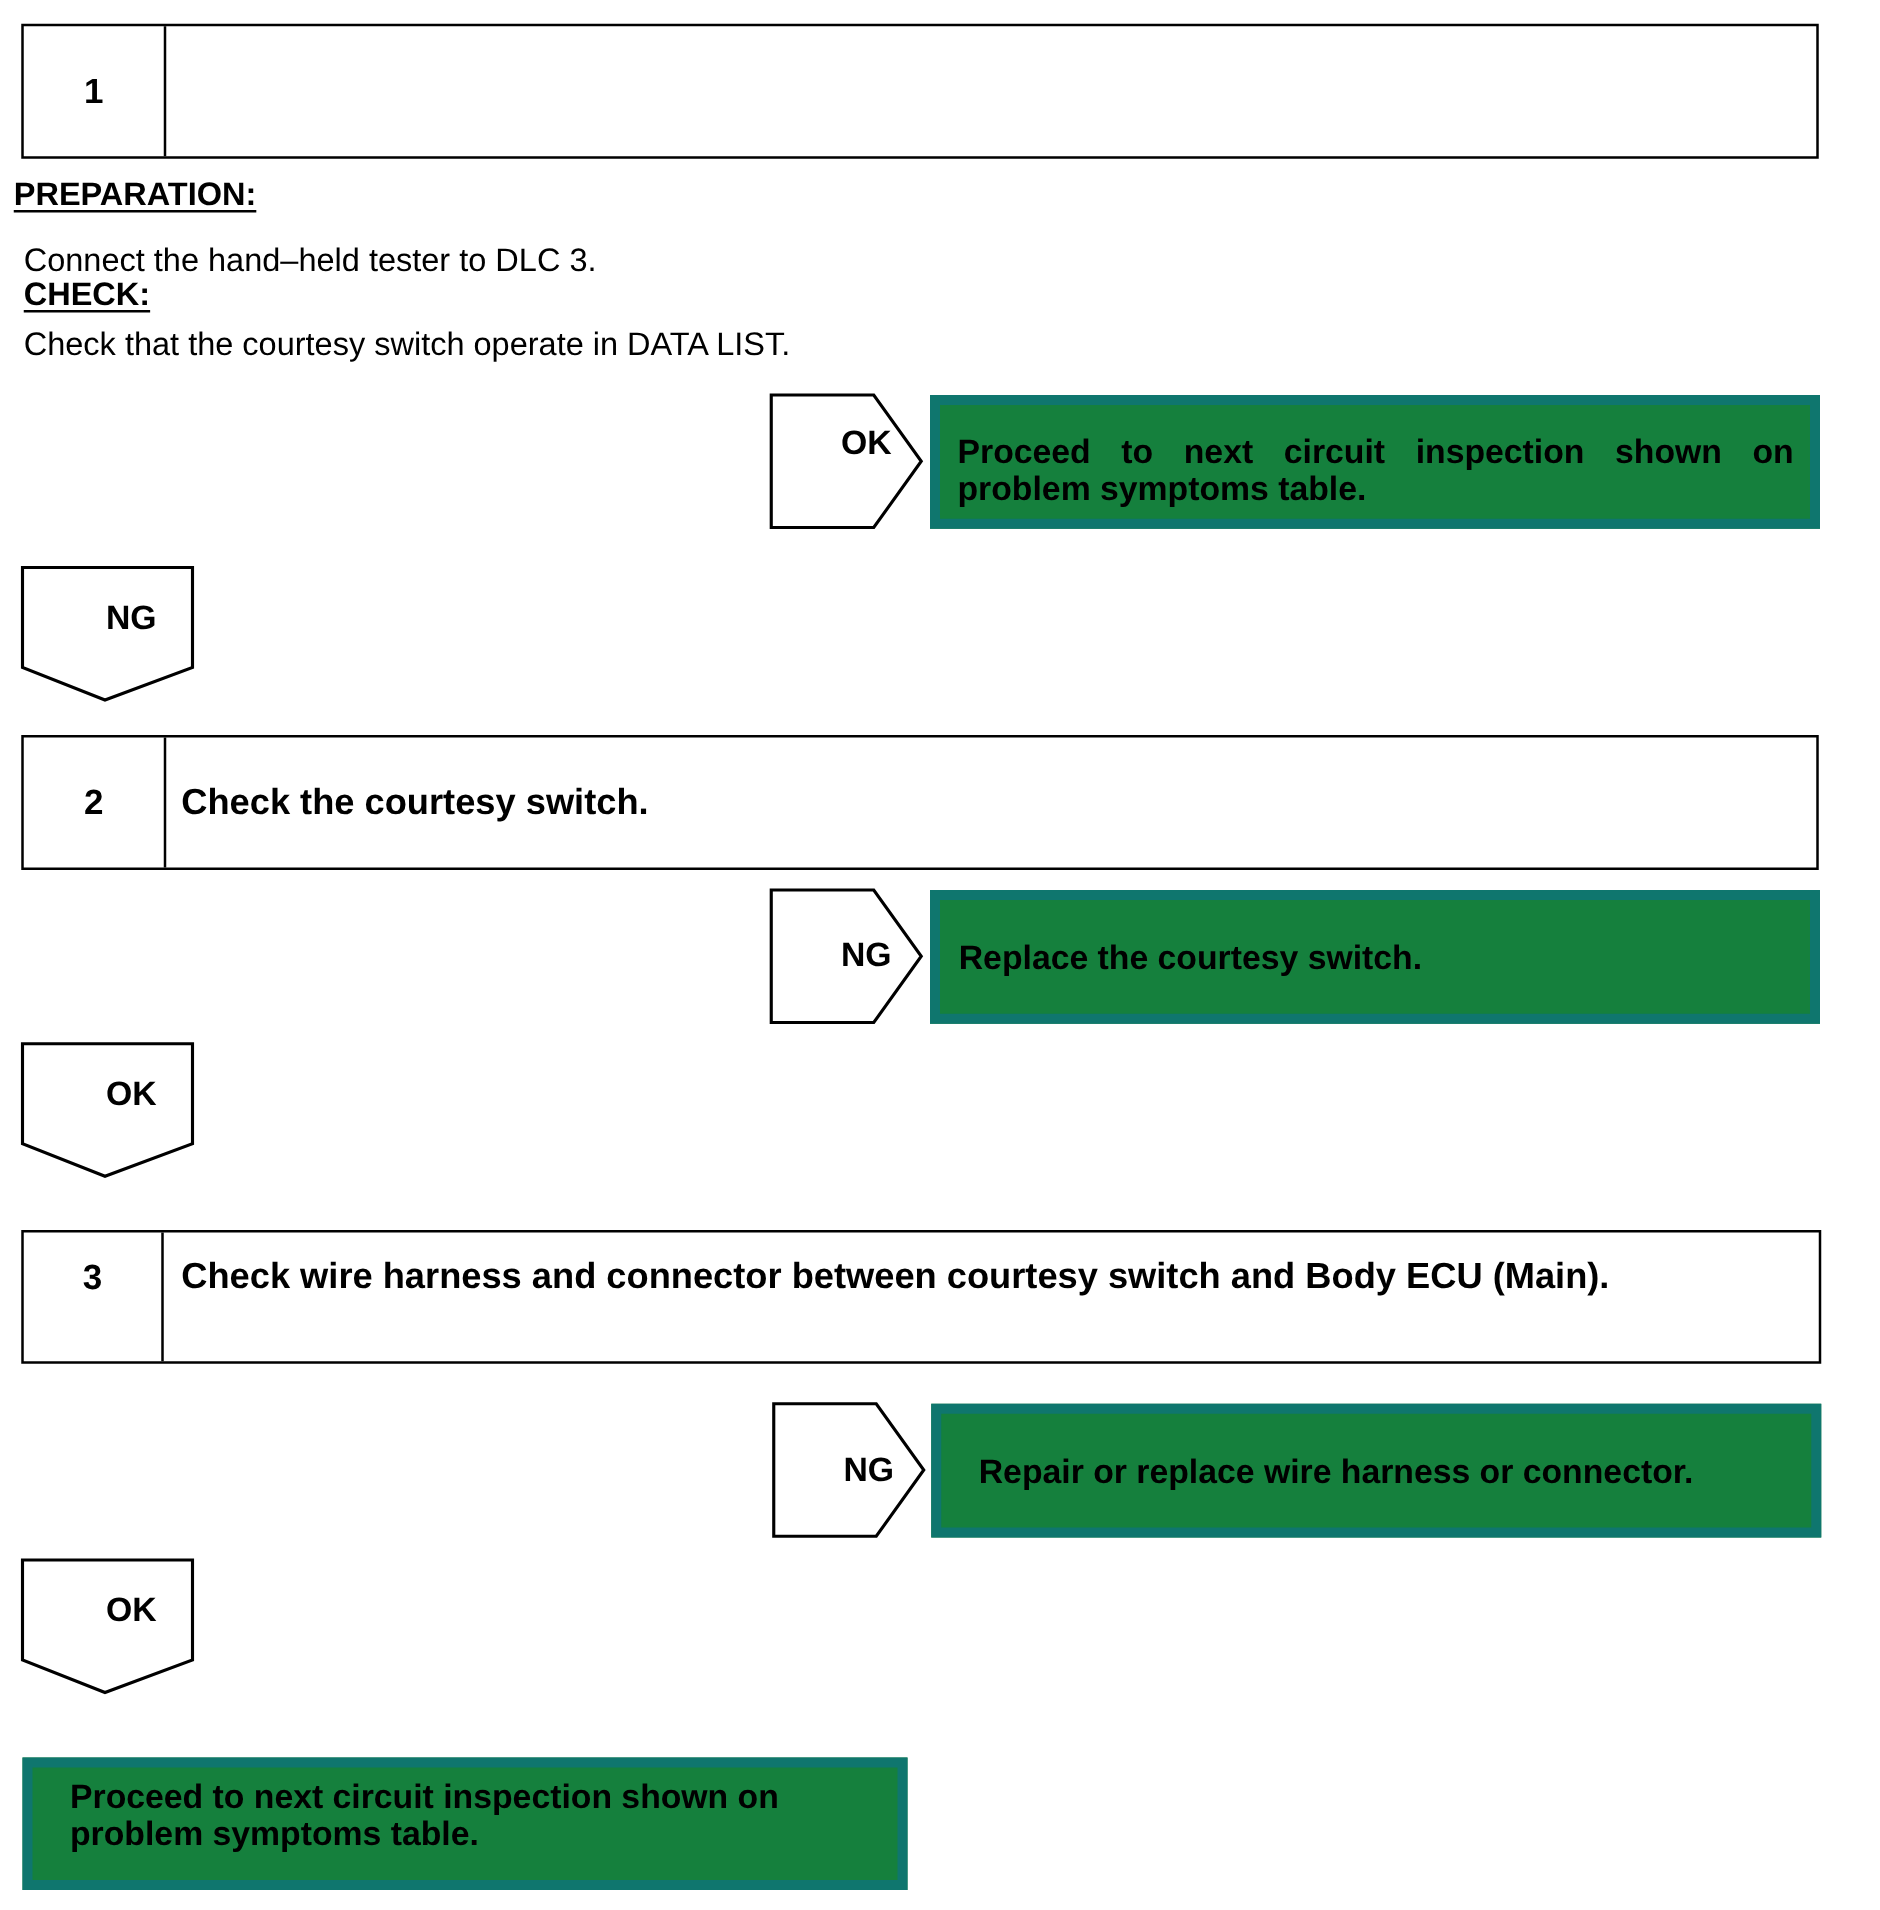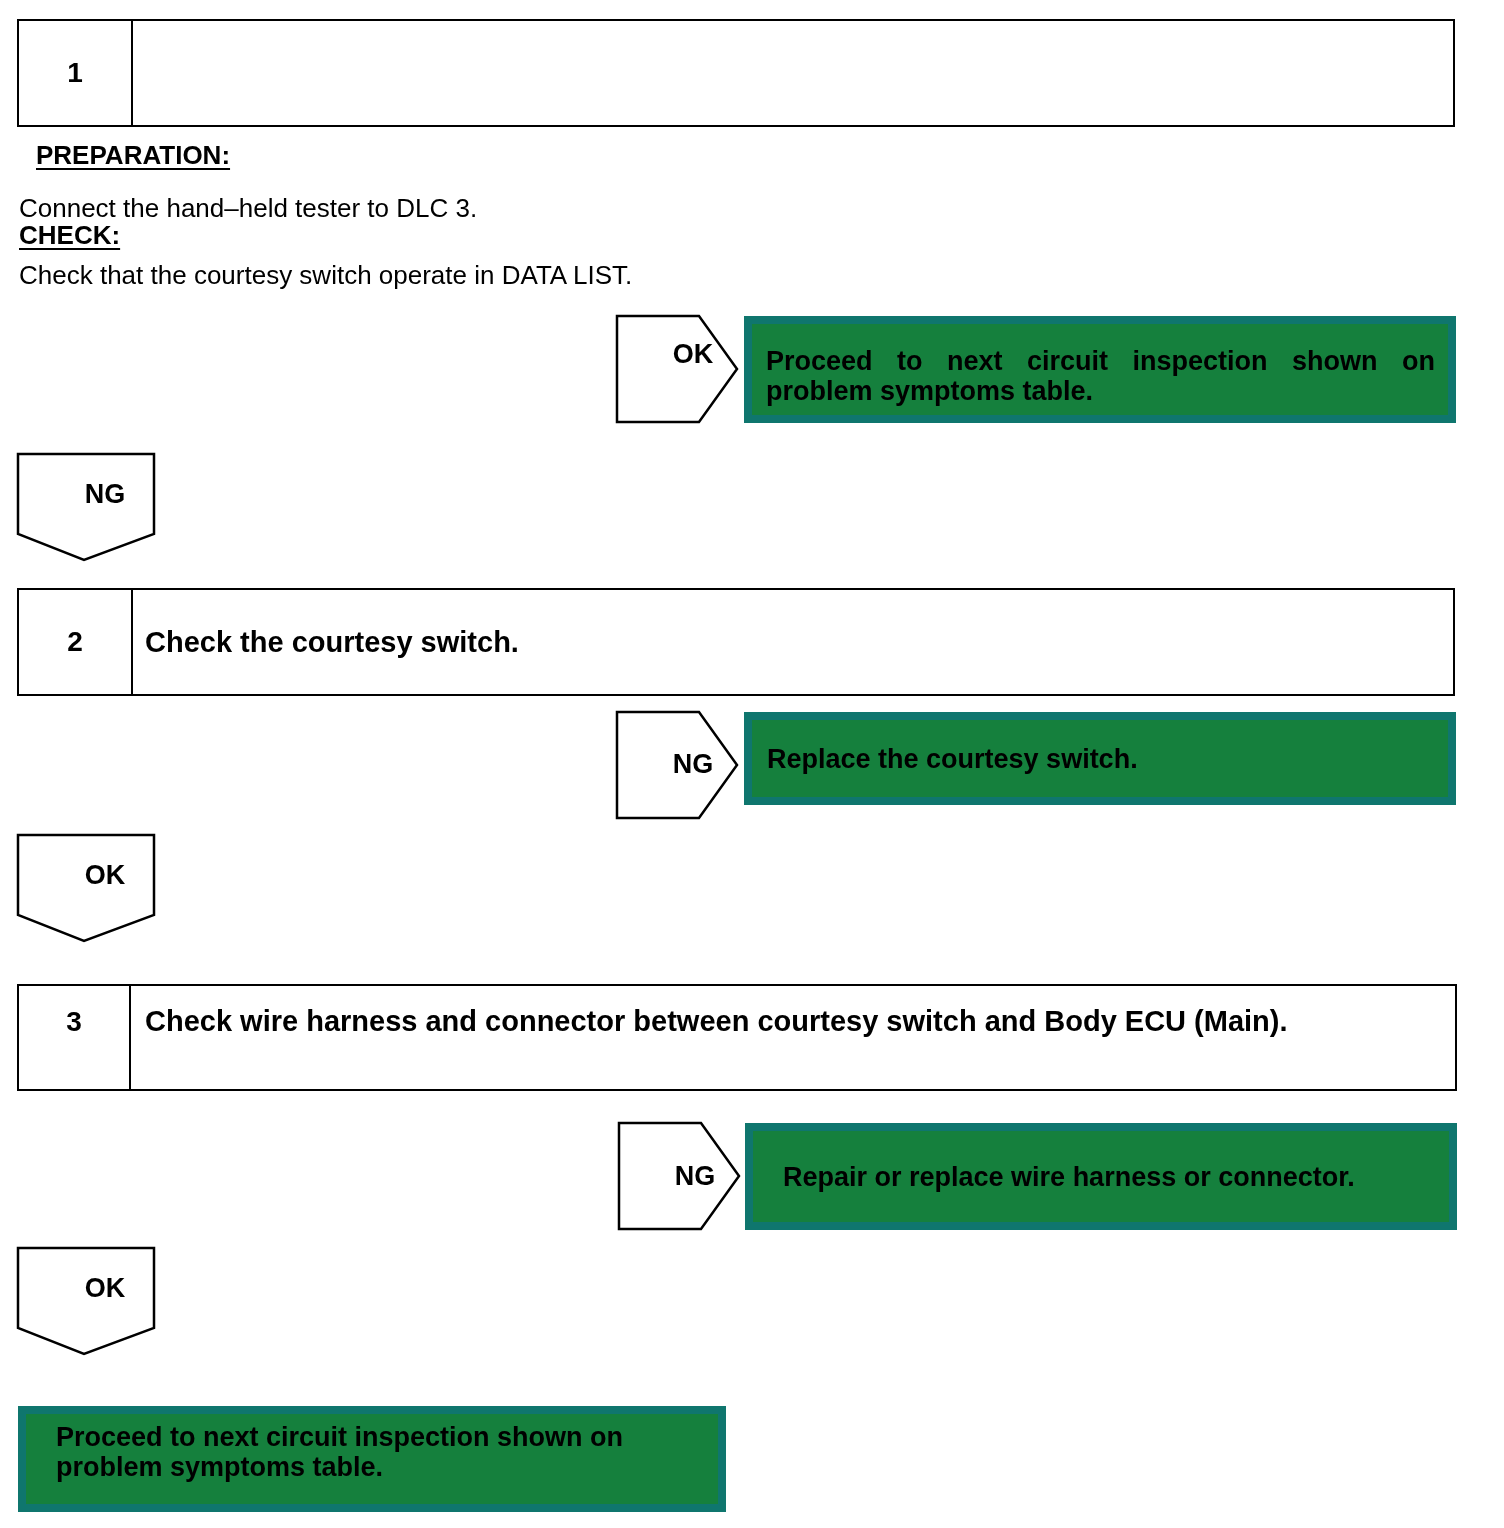--- a/index.html
+++ b/index.html
@@ -20,21 +20,21 @@
                 font-weight: bold; font-size: 27px; line-height: 30px; }
   .justify { text-align: justify; text-align-last: left; }
 </style>
 </head>
 <body>
 
 <div class="step-box" style="left:17px; top:19px; width:1438px; height:108px;">
   <div class="step-num">1</div>
 </div>
 
-<div class="abs label" style="left:36px; top:140px;">PREPARATION:</div>
+<div class="abs label" style="left:11px; top:140px;">PREPARATION:</div>
 <div class="abs body-text" style="left:19px; top:181px;margin-top:12px;">Connect the hand–held tester to DLC 3.</div>
 <div class="abs label" style="left:19px; top:220px;">CHECK:</div>
 <div class="abs body-text" style="left:19px; top:260px;">Check that the courtesy switch operate in DATA LIST.</div>
 
 <svg class="shape" style="left:615px; top:314px;" width="125" height="110">
   <polygon points="2,2 84,2 122,55 84,108 2,108" fill="#fff" stroke="#000" stroke-width="2.5"></polygon>
 </svg>
 <div class="shape-label" style="left:617px; top:330px; width:110px; height:48px;">OK</div>
 <div class="result-box justify" style="left:744px; top:316px; width:712px; height:107px; padding:22px 13px 0 14px;">
   <span>Proceed to next circuit inspection shown on problem symptoms table.</span>
@@ -47,21 +47,21 @@
 
 <div class="step-box" style="left:17px; top:588px; width:1438px; height:108px;">
   <div class="step-num">2</div>
   <div class="step-title">Check the courtesy switch.</div>
 </div>
 
 <svg class="shape" style="left:615px; top:710px;" width="125" height="110">
   <polygon points="2,2 84,2 122,55 84,108 2,108" fill="#fff" stroke="#000" stroke-width="2.5"></polygon>
 </svg>
 <div class="shape-label" style="left:617px; top:740px; width:110px; height:48px;">NG</div>
-<div class="result-box" style="left:744px; top:712px; width:712px; height:93px; display:flex; align-items:center; padding-left:15px;">
+<div class="result-box" style="left:744px; top:712px; width:712px; height:107px; display:flex; align-items:center; padding-left:15px;">
   <span>Replace the courtesy switch.</span>
 </div>
 
 <svg class="shape" style="left:16px; top:833px;" width="140" height="112">
   <polygon points="2,2 138,2 138,82 68,108 2,82" fill="#fff" stroke="#000" stroke-width="2.5"></polygon>
 </svg>
 <div class="shape-label" style="left:18px; top:853px; width:132px; height:44px;">OK</div>
 
 <div class="step-box" style="left:17px; top:984px; width:1440px; height:107px;">
   <div class="step-num" style="align-items:flex-start; padding-top:20px; box-sizing:border-box;">3</div>

